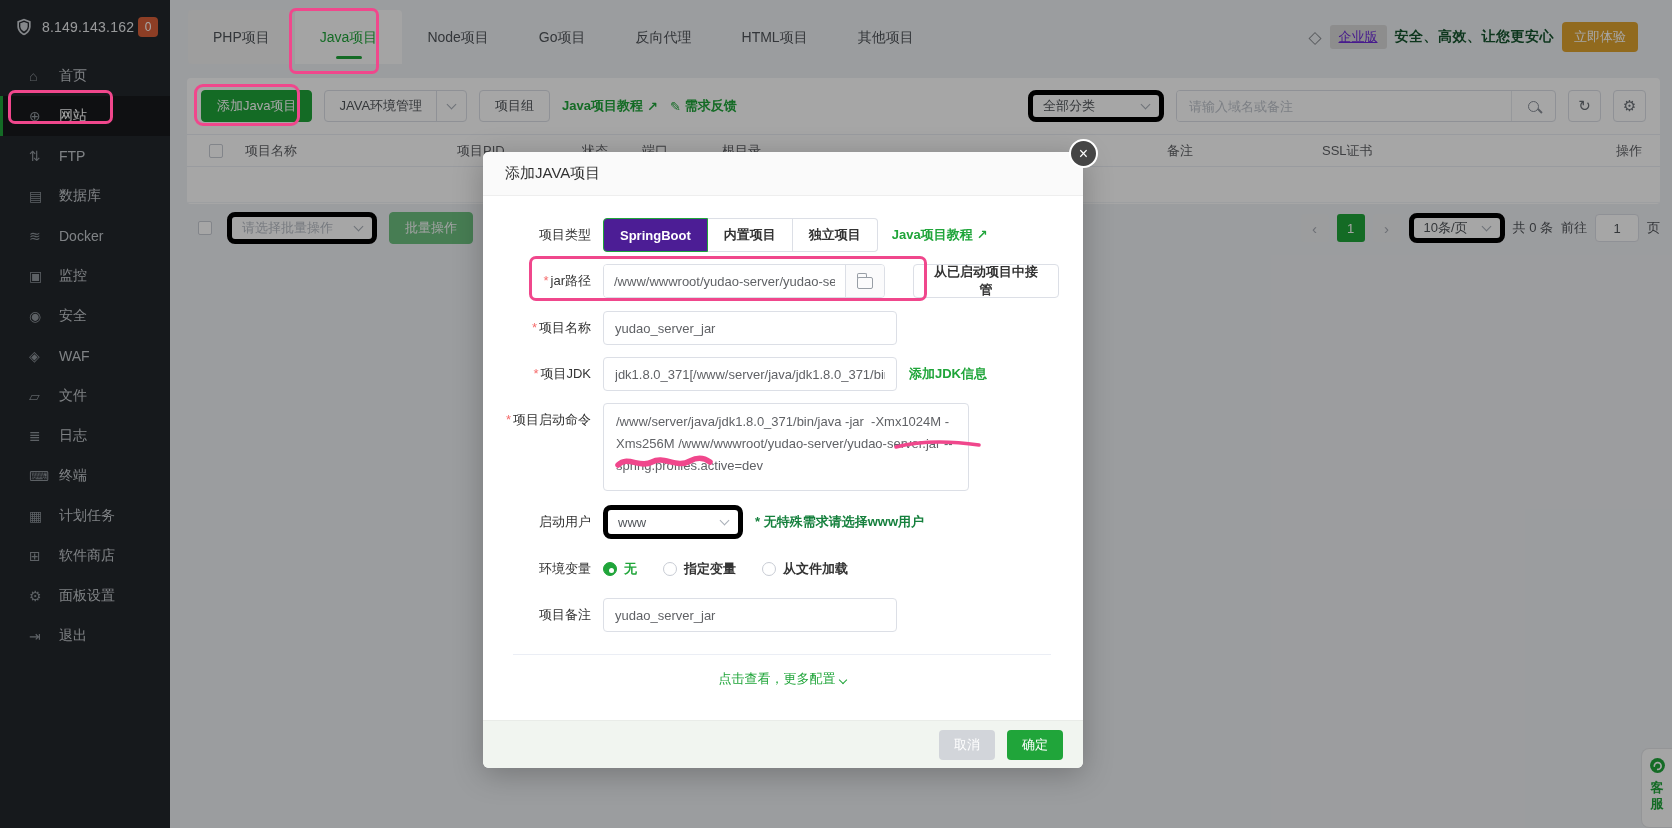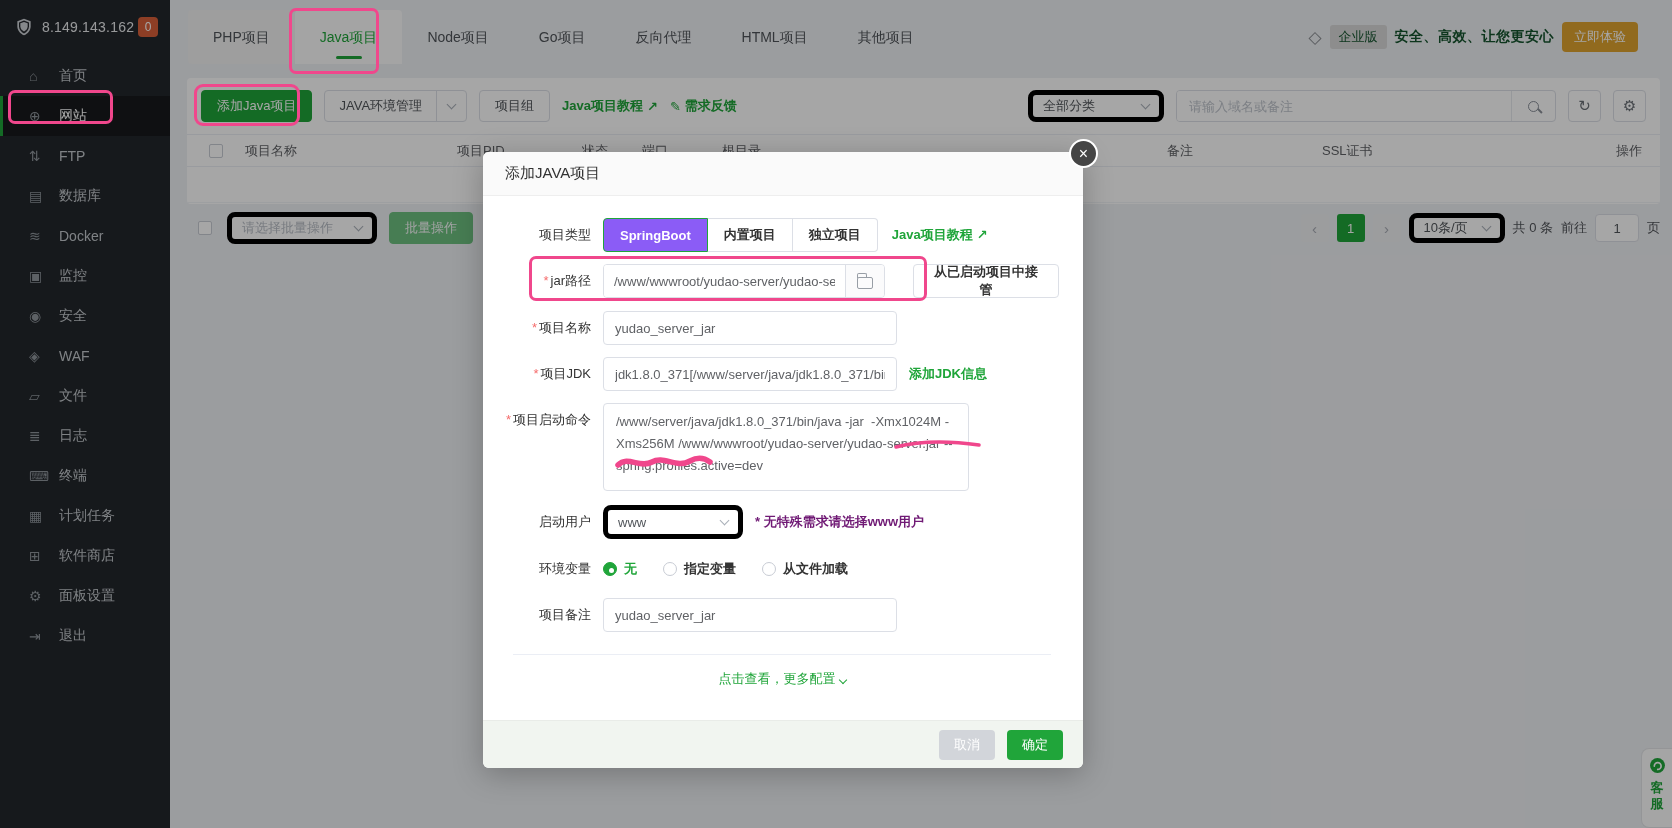--- a/index.html
+++ b/index.html
@@ -20,21 +20,21 @@
 
   
   .main { position:absolute; left:170px; top:0; right:0; bottom:0; }
   .tabbar { position:absolute; left:18px; top:10px; right:12px; height:54px; display:flex; align-items:center; }
   .tab { height:54px; line-height:54px; padding:0 25px; font-size:14px; color:#4f5459; cursor:pointer; position:relative; }
   .tab.first { background:#f3f3f3; border-radius:4px; }
   .tab.active { background:#fcfcfc; color:#20a53a; border-radius:4px 4px 0 0; }
   .tab.active::after { content:''; position:absolute; left:50%; bottom:5px; transform:translateX(-50%); width:26px; height:3px; background:#20a53a; border-radius:2px; }
   .promo { margin-left:auto; margin-right:22px; display:flex; align-items:center; gap:8px; }
   .promo .diamond { color:#8b8f94; font-size:17px; }
-  .promo .chip { background:#d9d9d9; color:#14532d; font-size:13px; padding:3px 9px; border-radius:3px; }
+  .promo .chip { background:#d9d9d9; color:#6d28d9; font-size:13px; padding:3px 9px; border-radius:3px;text-decoration:underline; }
   .promo .slogan { color:#14532d; font-size:14px; font-weight:bold; letter-spacing:.5px; }
   .promo .cta { background:#dfa32e; color:#fff; font-size:13px; padding:6px 12px; border-radius:4px; cursor:pointer; border:none; }
 
   .card { position:absolute; left:17px; top:78px; right:12px; height:126px; background:#fff; border-radius:4px; }
   .toolbar { display:flex; align-items:center; height:56px; padding:0 14px; gap:12px; }
   .btn { height:32px; border-radius:4px; font-size:13px; display:inline-flex; align-items:center; cursor:pointer; border:1px solid #dcdfe6; background:#fff; color:#51555a; padding:0 15px; }
   .btn.green { background:#20a53a; border-color:#20a53a; color:#fff; }
   .btn.split { padding:0; }
   .btn.split .txt { padding:0 14px; }
   .btn.split .arr { width:30px; height:100%; border-left:1px solid #dcdfe6; display:flex; align-items:center; justify-content:center; }
@@ -76,34 +76,34 @@
   .modal { position:absolute; left:483px; top:152px; width:600px; height:616px; background:#fff; border-radius:6px; z-index:60; box-shadow:0 6px 30px rgba(0,0,0,.25); }
   .modal-close { position:absolute; top:-13px; right:-15px; width:29px; height:29px; border-radius:50%; background:#454545; border:2px solid #fff; color:#fff; font-size:16px; display:flex; align-items:center; justify-content:center; cursor:pointer; line-height:1; }
   .modal-header { height:44px; background:#fafafa; border-bottom:1px solid #eeeeee; border-radius:6px 6px 0 0; display:flex; align-items:center; padding:0 22px; }
   .modal-title { font-size:15px; color:#333; }
   .modal-body { padding:22px 24px 0 22px; }
   .mrow { display:flex; align-items:flex-start; margin-bottom:12px; }
   .mlabel { width:86px; text-align:right; margin-right:12px; font-size:13px; color:#333; line-height:34px; flex-shrink:0; white-space:nowrap; }
   .star { color:#f56c6c; margin-right:2px; }
   .seg { display:inline-flex; height:34px; }
   .segbtn { height:34px; padding:0 16px; font-size:13px; display:flex; align-items:center; border:1px solid #dcdfe6; background:#fff; color:#333; cursor:pointer; font-weight:bold; }
-  .segbtn.on { background:#8b5cf6; border-color:#20a53a; color:#fff; border-radius:4px 0 0 4px; }
+  .segbtn.on { background:#4c1d95; border-color:#20a53a; color:#fff; border-radius:4px 0 0 4px; }
   .segbtn.mid { border-left:none; }
   .segbtn.last { border-left:none; border-radius:0 4px 4px 0; }
   .seg-link { margin-left:14px; line-height:34px; font-weight:bold; }
   .minput { height:34px; border:1px solid #dcdfe6; border-radius:4px; padding:0 11px; font-size:13px; color:#606266; outline:none; width:294px; }
   .igroup { display:flex; width:290px; border:1px solid #dcdfe6; border-radius:4px; overflow:hidden; height:34px; }
   .igroup input { flex:1; border:none; outline:none; padding:0 10px; font-size:13px; color:#606266; min-width:0; }
   .folder-btn { width:39px; border-left:1px solid #dcdfe6; background:#fbfbfc; display:flex; align-items:center; justify-content:center; cursor:pointer; }
   .folder { width:16px; height:12px; border:1.5px solid #989ea6; border-radius:2px; position:relative; margin-top:3px; }
   .folder::before { content:''; position:absolute; top:-5px; left:-1.5px; width:8px; height:4px; border:1.5px solid #989ea6; border-bottom:none; border-radius:2px 2px 0 0; }
   .takeover { margin-left:28px; height:34px; font-weight:bold; color:#333; }
   .cmdbox { width:366px; min-height:88px; border:1px solid #dcdfe6; border-radius:4px; padding:7px 12px; font-size:13px; line-height:1.68; color:#606266; white-space:pre-wrap; word-break:break-all; cursor:text; }
   .mselect { width:140px; height:34px; }
-  .hint { margin-left:12px; line-height:34px; font-size:13px; color:#701a75; font-weight:bold; }
+  .hint { margin-left:12px; line-height:34px; font-size:13px; color:#15803d; font-weight:bold; }
   .radios { display:flex; align-items:center; gap:26px; height:34px; }
   .radio-item { display:flex; align-items:center; gap:7px; font-size:13px; color:#333; font-weight:bold; cursor:pointer; }
   .rdot { width:14px; height:14px; border:1px solid #c8ccd4; border-radius:50%; background:#fff; position:relative; flex-shrink:0; }
   .radio-item.on .rdot { background:#20a53a; border-color:#20a53a; }
   .radio-item.on .rdot::after { content:''; position:absolute; left:4.5px; top:4.5px; width:5px; height:5px; background:#fff; border-radius:50%; }
   .radio-item.on span.rlabel { color:#20a53a; }
   .mdivider { border-top:1px solid #ebeef5; margin:22px 8px 0 8px; }
   .more-link { text-align:center; margin-top:15px; font-size:13px; color:#20a53a; cursor:pointer; }
   .more-link .chev { border-color:#20a53a; width:6px; height:6px; margin-left:4px; }
   .modal-footer { position:absolute; left:0; right:0; bottom:0; height:48px; background:#f1f5f0; border-top:1px solid #e9ece8; border-radius:0 0 6px 6px; display:flex; align-items:center; justify-content:flex-end; padding-right:20px; gap:12px; }

